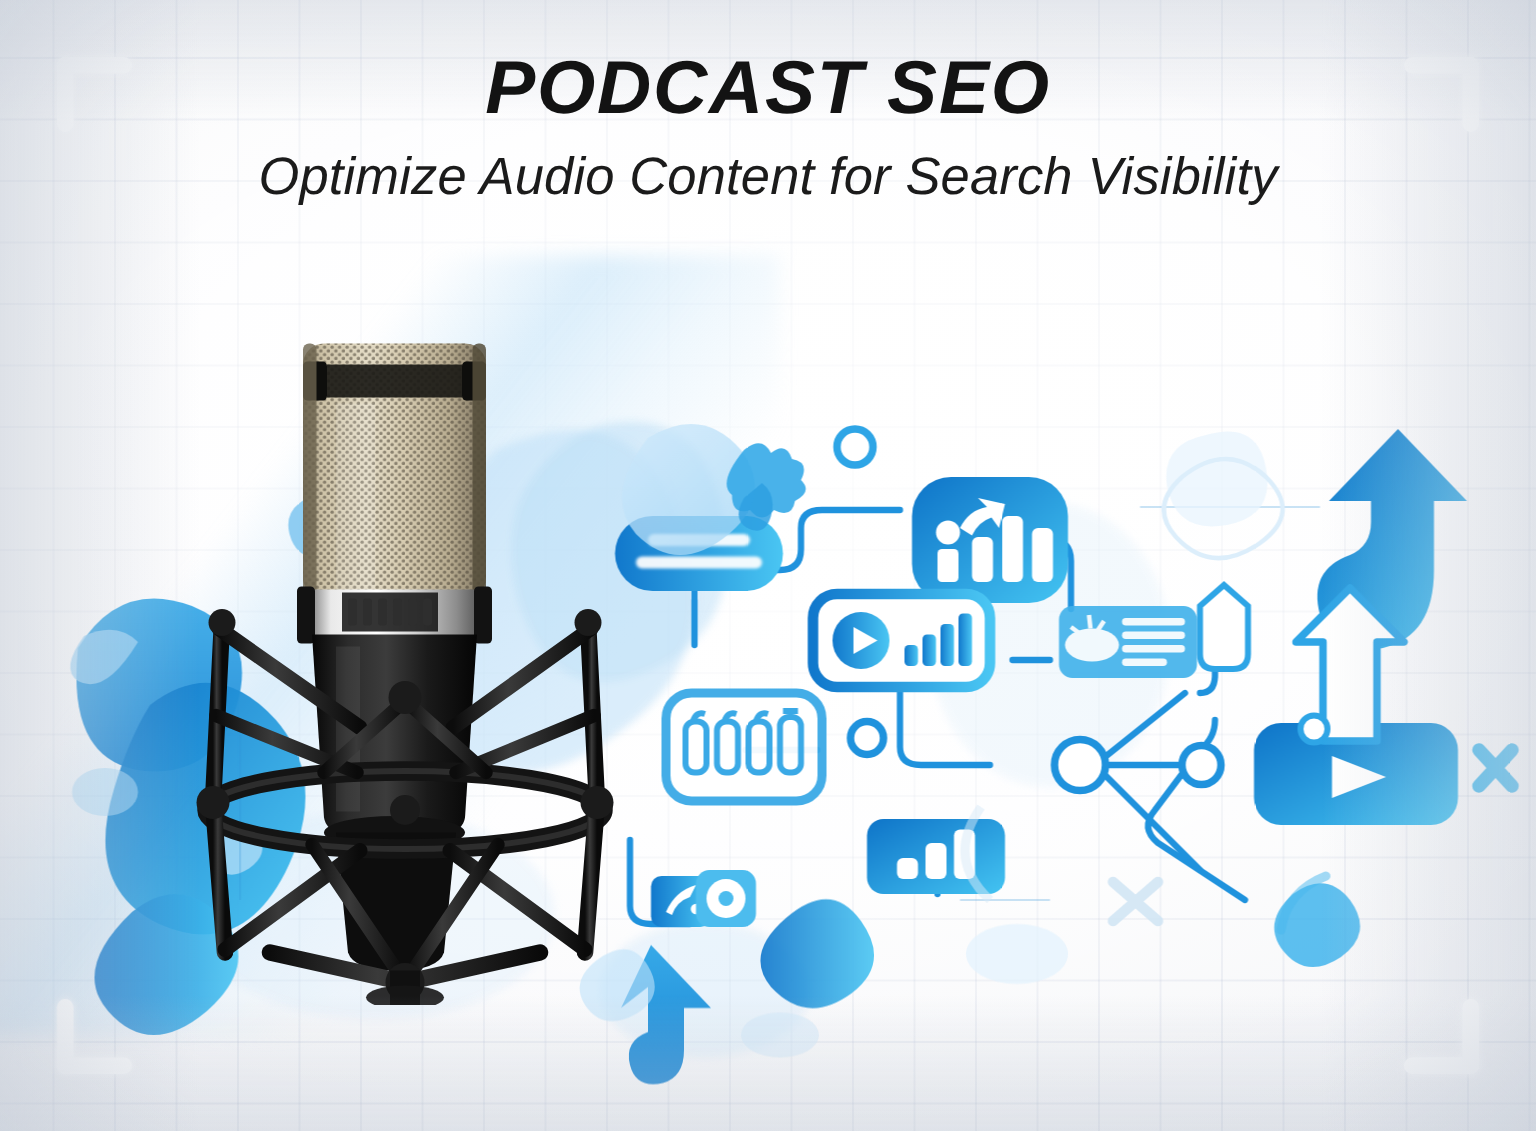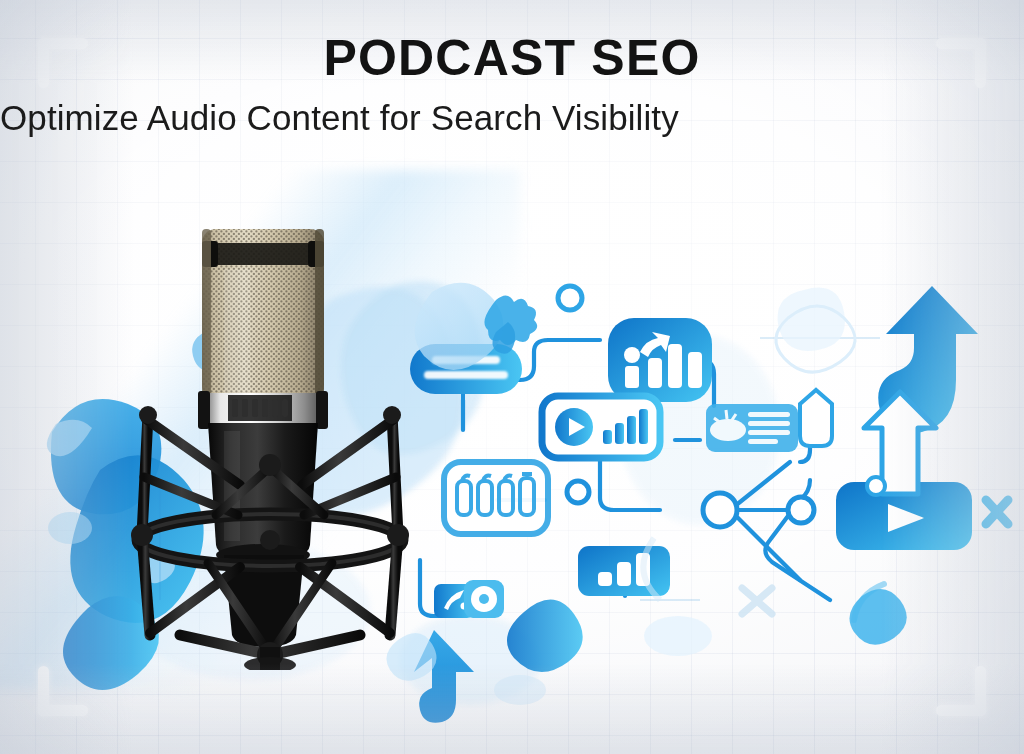--- a/index.html
+++ b/index.html
@@ -6,20 +6,21 @@
   html,body{margin:0;padding:0;background:#ffffff;}
   body{
     font-family:"Liberation Sans","DejaVu Sans",sans-serif;
     -webkit-font-smoothing:antialiased;
   }
   #stage{
     position:relative;
     width:1024px;height:754px;
     overflow:hidden;
     background:#eef0f3;
+    font-style:italic;
   }
   
   .bg-base{
     position:absolute;inset:0;
     background:
       radial-gradient(120% 95% at 50% 42%, #ffffff 0%, #fdfdfe 34%, #f3f4f7 66%, #e6e9ee 100%);
   }
   .bg-grid{
     position:absolute;inset:0;
     background-image:
@@ -65,20 +66,21 @@
   .title{
     position:absolute;left:0;right:0;top:33px;
     text-align:center;
     font-size:50px;font-weight:bold;
     letter-spacing:1.2px;
     color:#131313;
     line-height:1;
   }
   .subtitle{
     position:absolute;left:0;right:0;top:99px;
+    text-align:center;
     font-size:35px;font-weight:normal;
     letter-spacing:0.1px;
     color:#1b1b1b;
     line-height:1.1;
   }
 
   
   .art{position:absolute;inset:0;}
   .art svg{position:absolute;left:0;top:0;}
 

